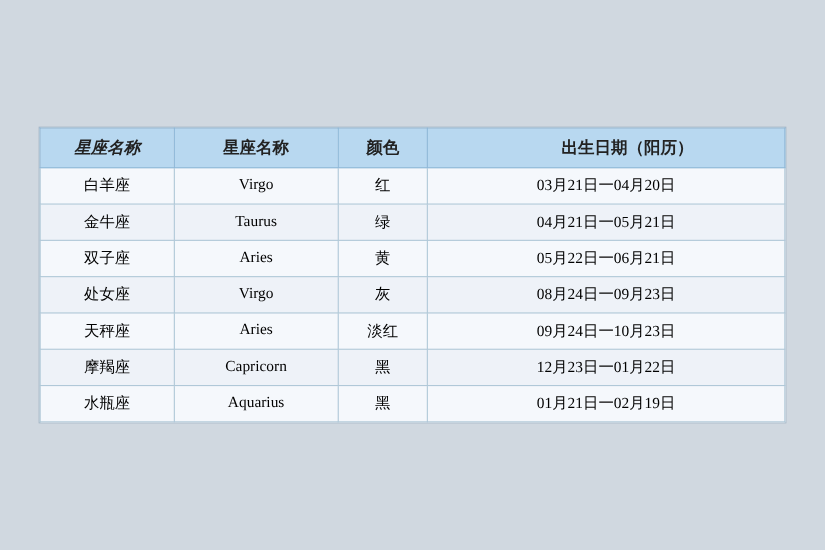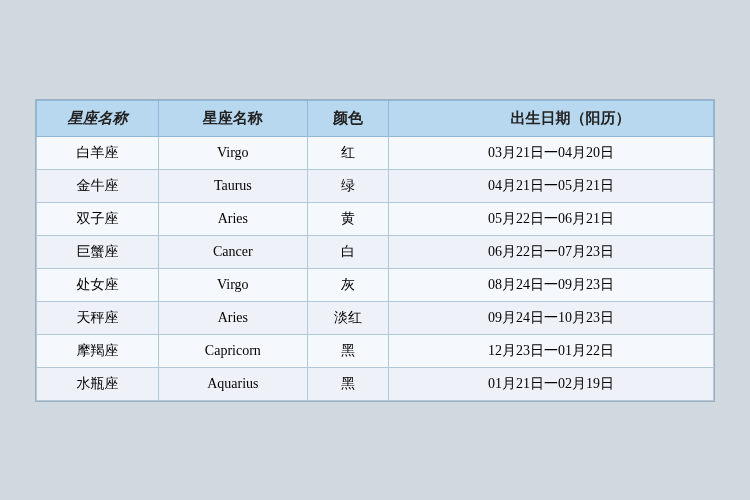--- a/index.html
+++ b/index.html
@@ -83,26 +83,20 @@
           <td>绿</td>
           <td>04月21日一05月21日</td>
         </tr>
         <tr>
           <td>双子座</td>
           <td>Aries</td>
           <td>黄</td>
           <td>05月22日一06月21日</td>
         </tr>
         <tr>
-          <td>巨蟹座</td>
-          <td>Cancer</td>
-          <td>白</td>
-          <td>06月22日一07月23日</td>
-        </tr>
-        <tr>
           <td>处女座</td>
           <td>Virgo</td>
           <td>灰</td>
           <td>08月24日一09月23日</td>
         </tr>
         <tr>
           <td>天秤座</td>
           <td>Aries</td>
           <td>淡红</td>
           <td>09月24日一10月23日</td>

